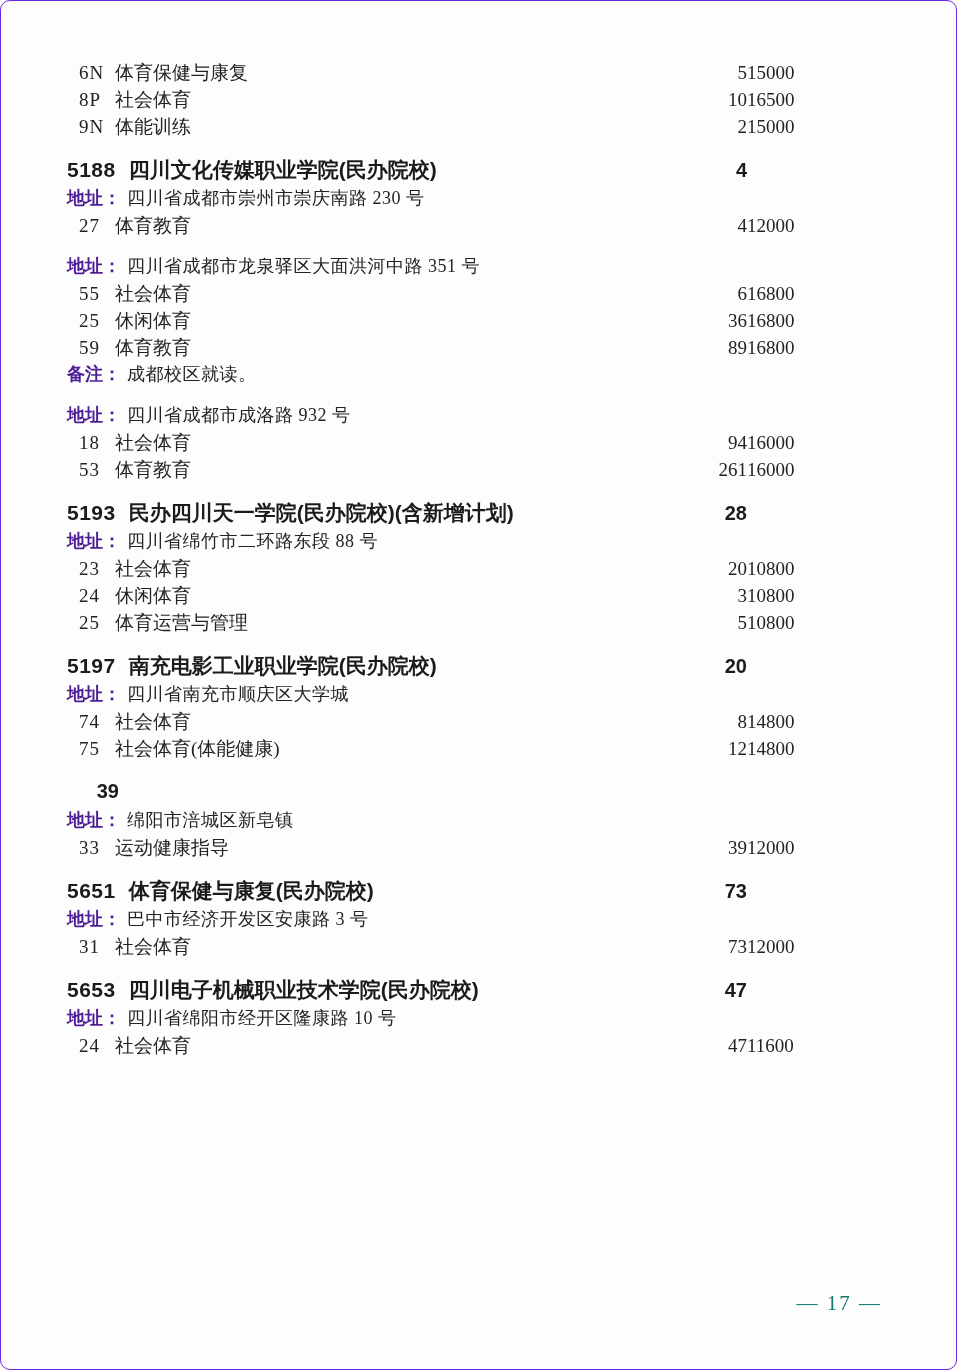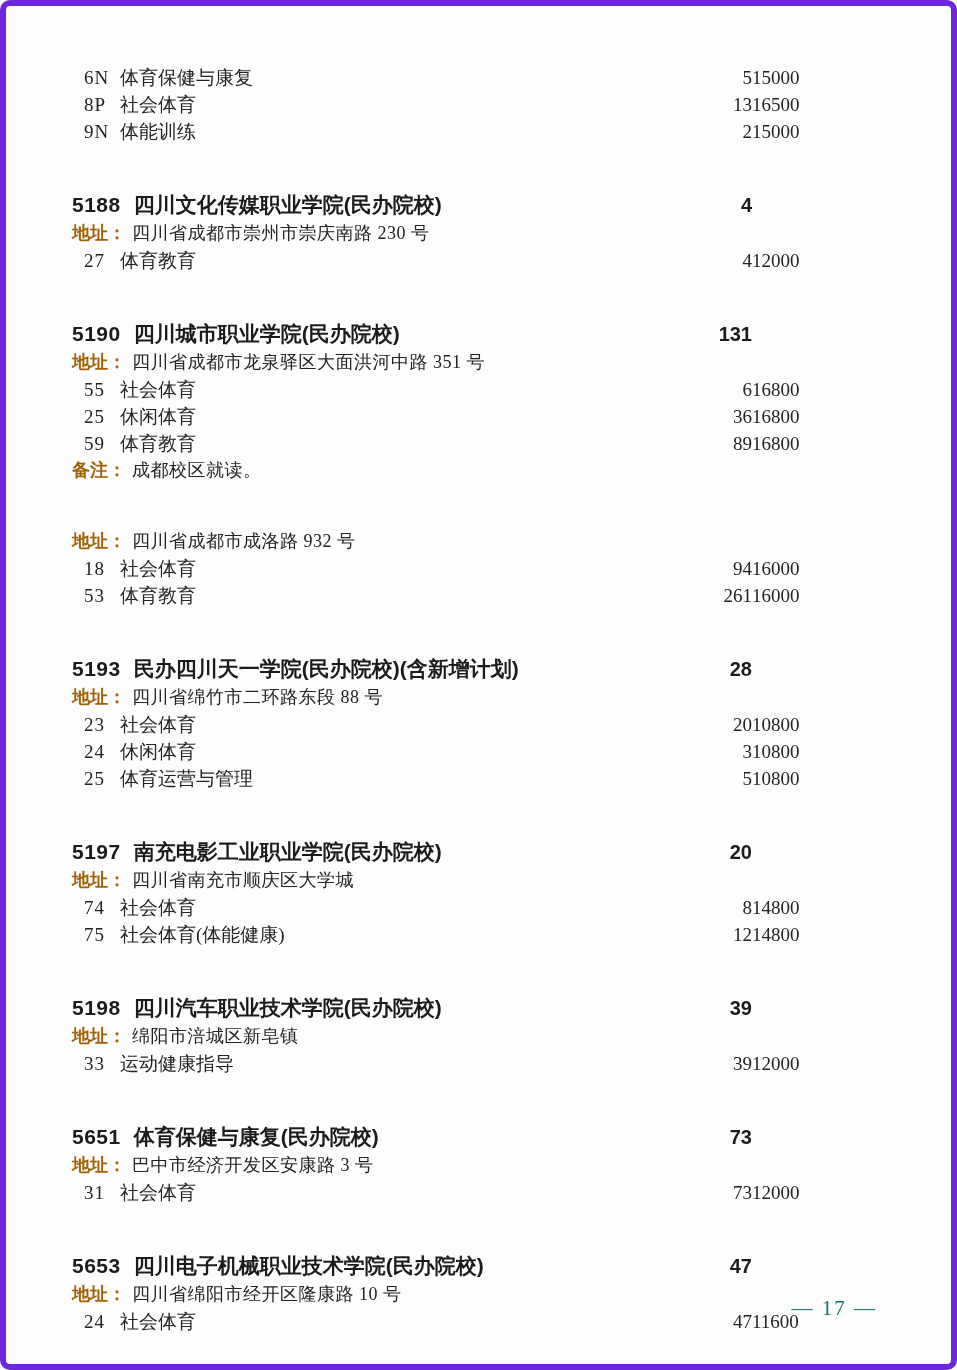--- a/index.html
+++ b/index.html
@@ -4,21 +4,21 @@
 <style>
   html, body { margin: 0; padding: 0; background: #ffffff; }
   .page {
     position: relative;
     width: 957px;
     height: 1370px;
     background: #fdfdfd;
     color: #232323;
     font-family: "Liberation Serif", serif;
     box-sizing: border-box;
-    border: 6px solid #6d28d9;
+    border: 1px solid #6d28d9;
     border-radius: 10px;
     overflow: hidden;
   }
   .content {
     position: absolute;
     left: 66px;
     top: 58px;
     width: 756px;
   }
   
@@ -32,21 +32,21 @@
   .m-code {
     padding-left: 12px;
     width: 36px;
     flex: 0 0 auto;
     letter-spacing: 1px;
   }
   .m-name { flex: 1 1 auto; }
   .m-quota { flex: 0 0 52px; text-align: right; }
   .m-tuition { flex: 0 0 76px; text-align: left; }
   
-  .inst-block { margin-top: 44px; }
+  .inst-block { margin-top: 14px; }
   .inst-header {
     display: flex;
     align-items: baseline;
     height: 31px;
     line-height: 31px;
     font-family: "Liberation Sans", sans-serif;
     font-weight: 700;
     font-size: 21px;
     color: #1b1b1b;
   }
@@ -57,21 +57,21 @@
   .addr-row, .note-row {
     display: flex;
     align-items: baseline;
     height: 27px;
     line-height: 27px;
     font-size: 18px;
   }
   .addr-label, .note-label {
     font-family: Liberation Mono, monospace;
     font-weight: 700;
-    color: #a16207;
+    color: #4c1d95;
     margin-right: 6px;
     flex: 0 0 auto;
   }
   .addr-text, .note-text {
     font-family: "Liberation Serif", serif;
     letter-spacing: 0.5px;
     flex: 1 1 auto;
   }
   
   .page-number {
@@ -92,21 +92,21 @@
     <div id="continued-majors">
         <div class="major-row">
           <span class="m-code">6N</span>
           <span class="m-name">体育保健与康复</span>
           <span class="m-quota">5</span>
           <span class="m-tuition">15000</span>
         </div>
         <div class="major-row">
           <span class="m-code">8P</span>
           <span class="m-name">社会体育</span>
-          <span class="m-quota">13</span>
+          <span class="m-quota">10</span>
           <span class="m-tuition">16500</span>
         </div>
         <div class="major-row">
           <span class="m-code">9N</span>
           <span class="m-name">体能训练</span>
           <span class="m-quota">2</span>
           <span class="m-tuition">15000</span>
         </div>
       </div>
     <div id="institutions">
@@ -121,25 +121,20 @@
             <span class="addr-text">四川省成都市崇州市崇庆南路 230 号</span>
           </div>
           <div class="major-row">
             <span class="m-code">27</span>
             <span class="m-name">体育教育</span>
             <span class="m-quota">4</span>
             <span class="m-tuition">12000</span>
           </div>
         </div>
         <div class="inst-block">
-          <div class="inst-header">
-            <span class="inst-title"><span class="inst-code">5190</span><span class="inst-name">四川城市职业学院(民办院校)</span></span>
-            <span class="inst-total">131</span>
-            <span class="col-spacer"></span>
-          </div>
           <div class="addr-row">
             <span class="addr-label">地址：</span>
             <span class="addr-text">四川省成都市龙泉驿区大面洪河中路 351 号</span>
           </div>
           <div class="major-row">
             <span class="m-code">55</span>
             <span class="m-name">社会体育</span>
             <span class="m-quota">6</span>
             <span class="m-tuition">16800</span>
           </div>
@@ -225,21 +220,20 @@
           </div>
           <div class="major-row">
             <span class="m-code">75</span>
             <span class="m-name">社会体育(体能健康)</span>
             <span class="m-quota">12</span>
             <span class="m-tuition">14800</span>
           </div>
         </div>
         <div class="inst-block">
           <div class="inst-header">
-            <span class="inst-title"><span class="inst-code">5198</span><span class="inst-name">四川汽车职业技术学院(民办院校)</span></span>
             <span class="inst-total">39</span>
             <span class="col-spacer"></span>
           </div>
           <div class="addr-row">
             <span class="addr-label">地址：</span>
             <span class="addr-text">绵阳市涪城区新皂镇</span>
           </div>
           <div class="major-row">
             <span class="m-code">33</span>
             <span class="m-name">运动健康指导</span>

